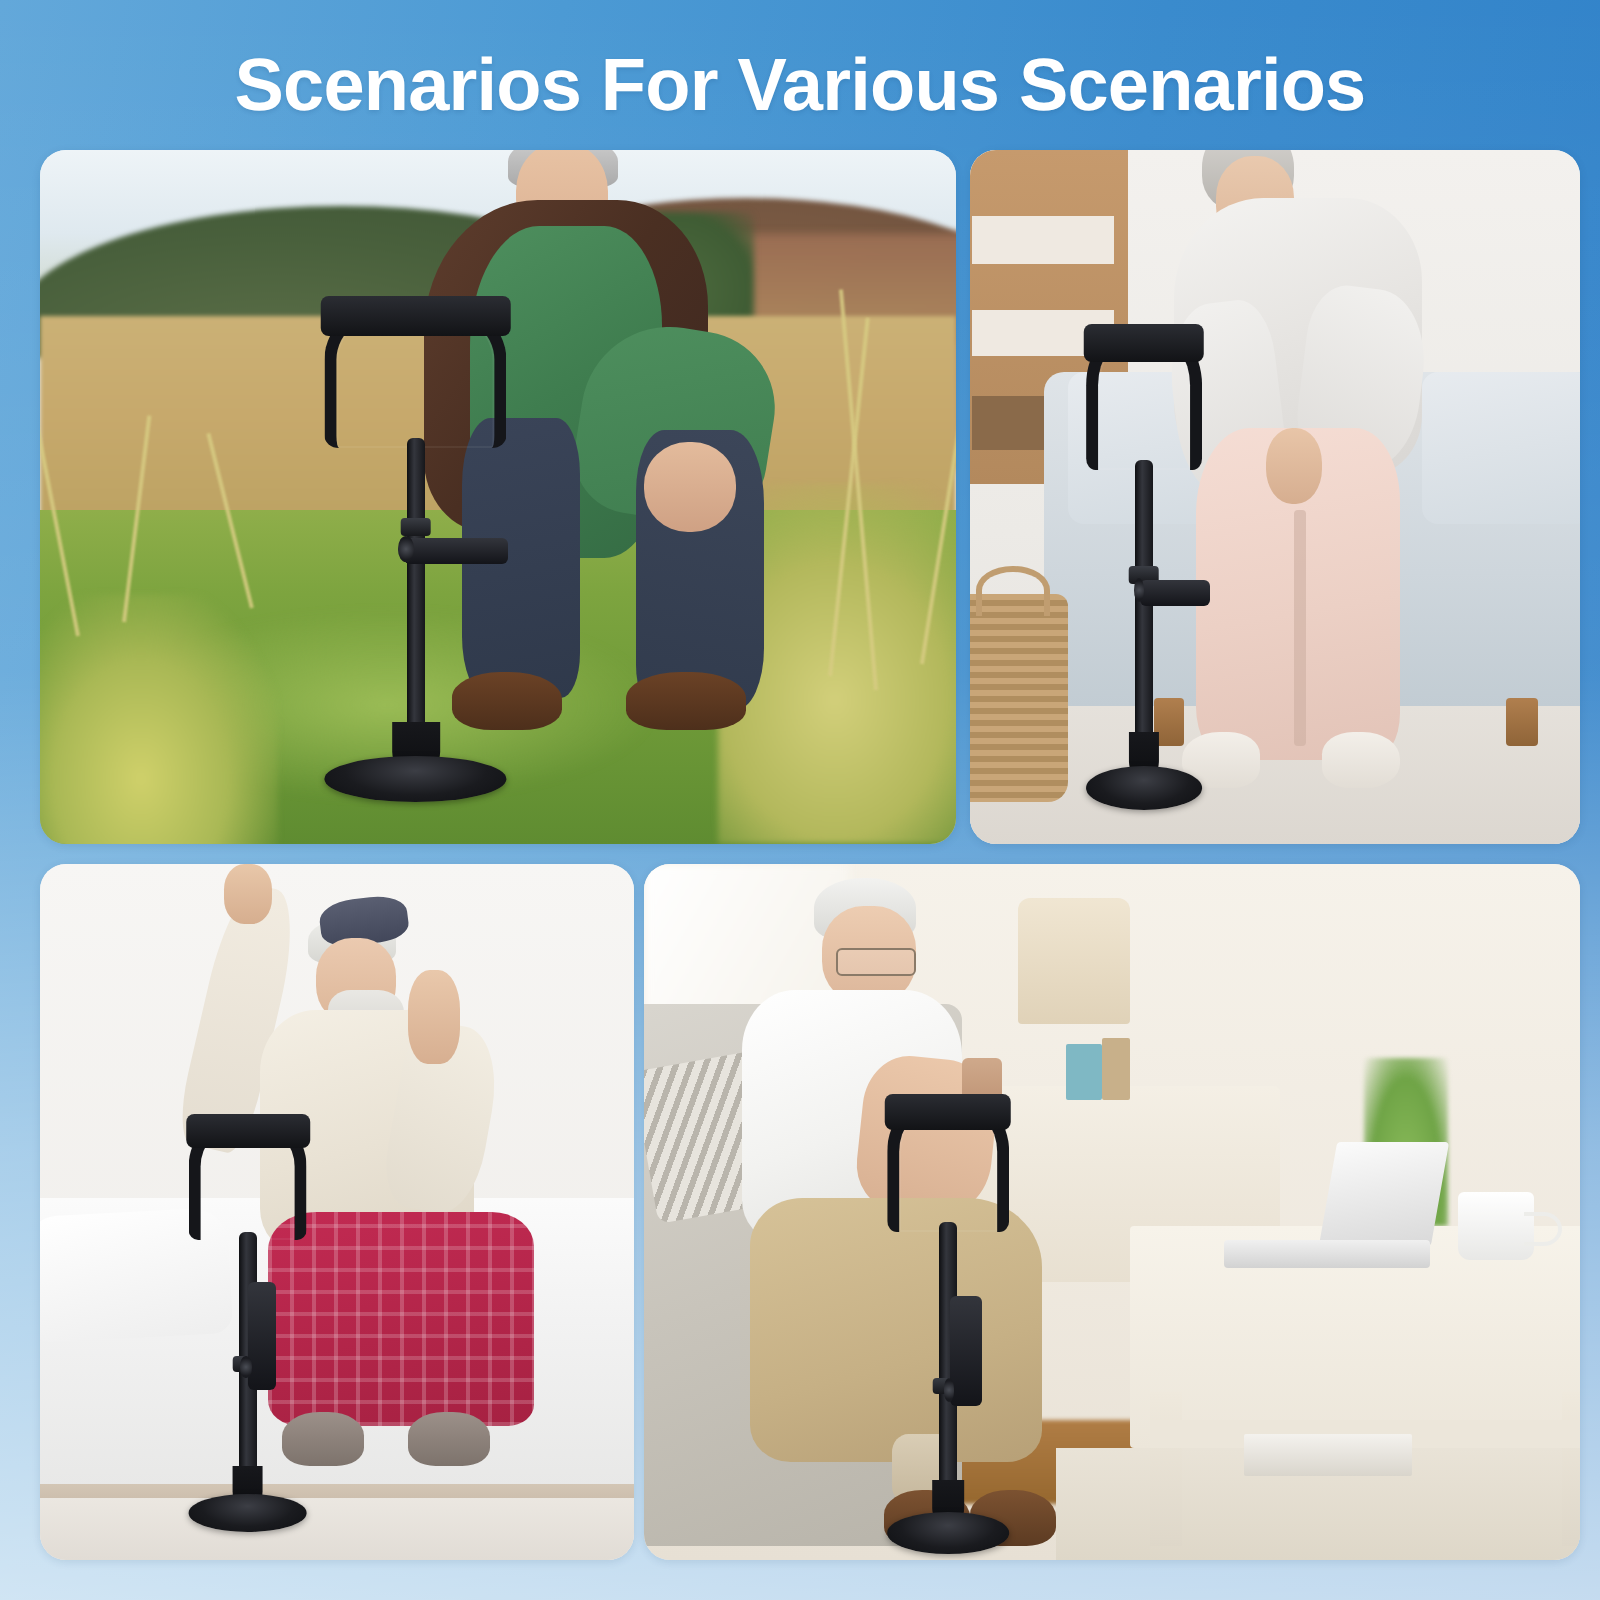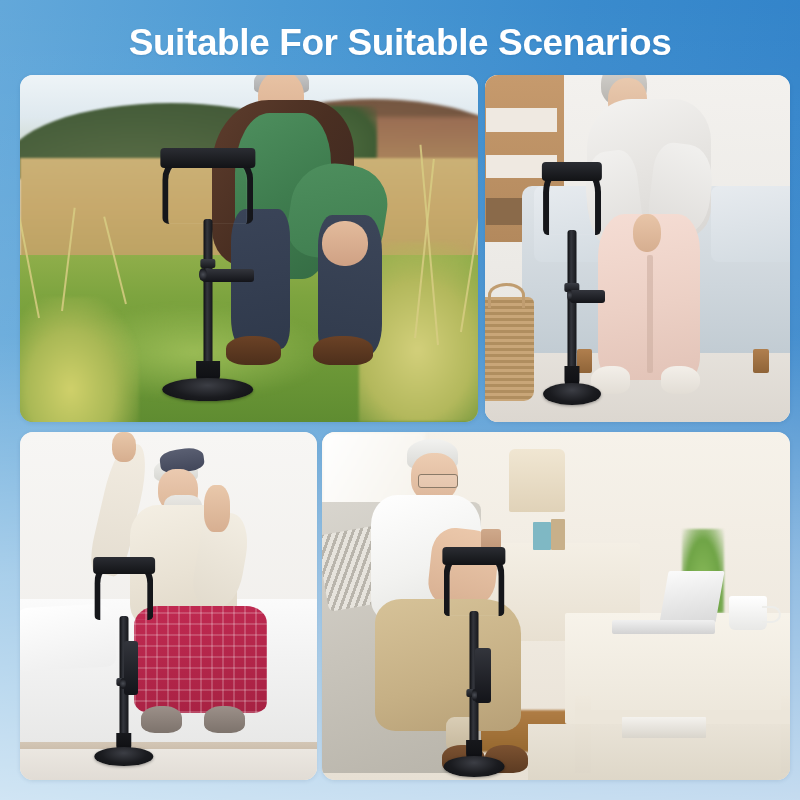--- a/index.html
+++ b/index.html
@@ -282,21 +282,21 @@
     border-radius:0 0 40% 40%; }
 </style>
 </head>
 <body>
 
 <div class="bg"></div>
 
 <div class="page">
 
   <div class="title-wrap">
-    <div class="title">Suitable For Suitable Scenarios</div>
+    <div class="title">Scenarios For Various Scenarios</div>
   </div>
 
   <div class="panel" id="panel-field">
     <div class="scene">
       <div class="f-sky"></div>
       <div class="f-hills"></div>
       <div class="f-hills2"></div>
       <div class="f-shrub"></div>
       <div class="f-shrub2"></div>
       <div class="f-dry"></div>

